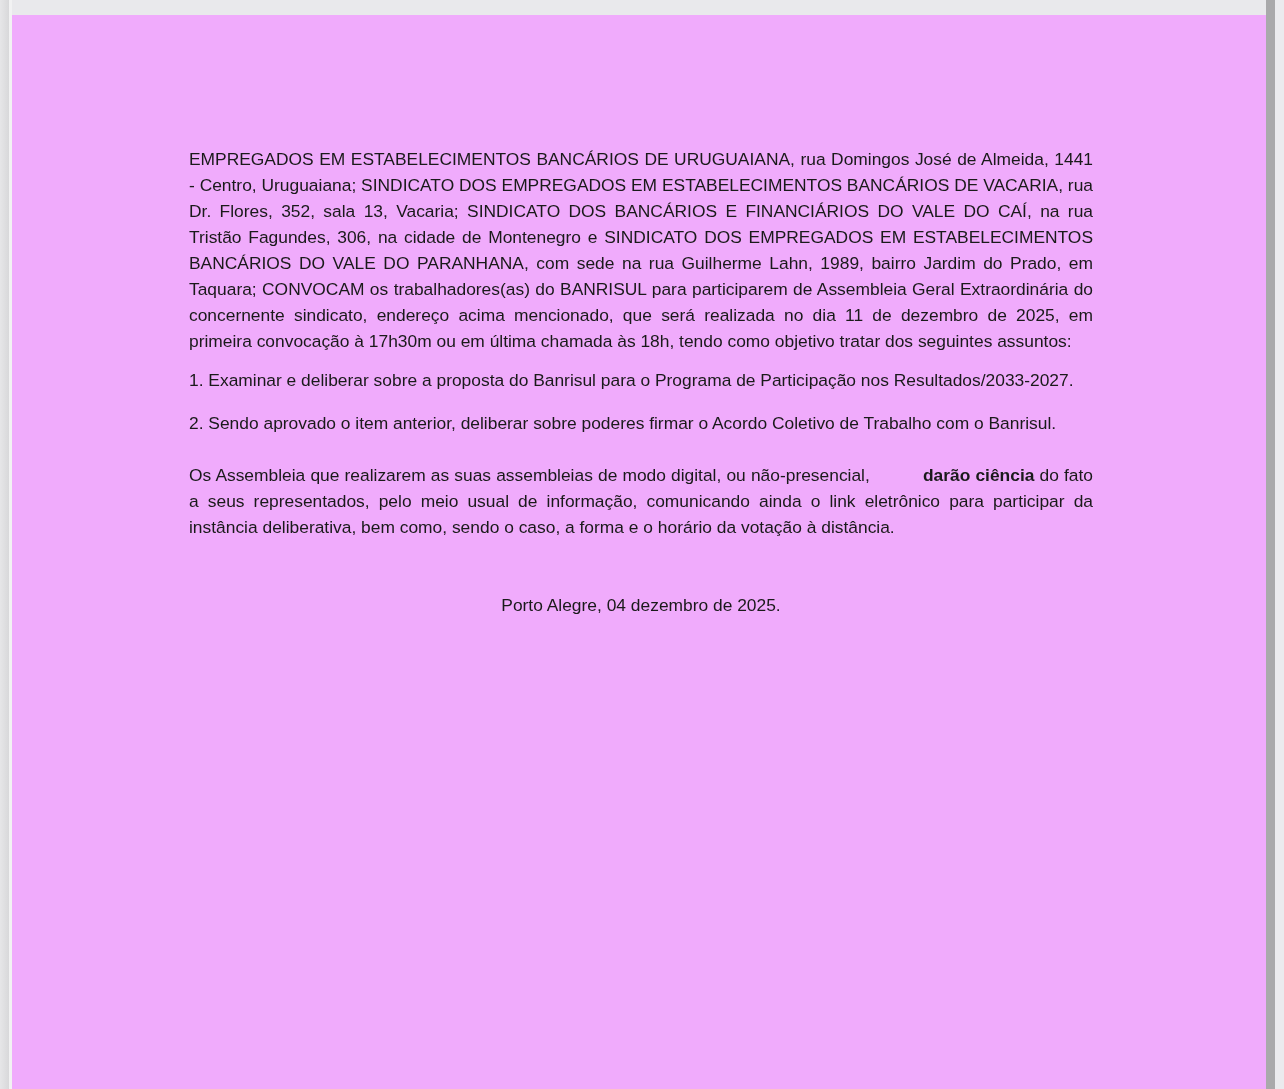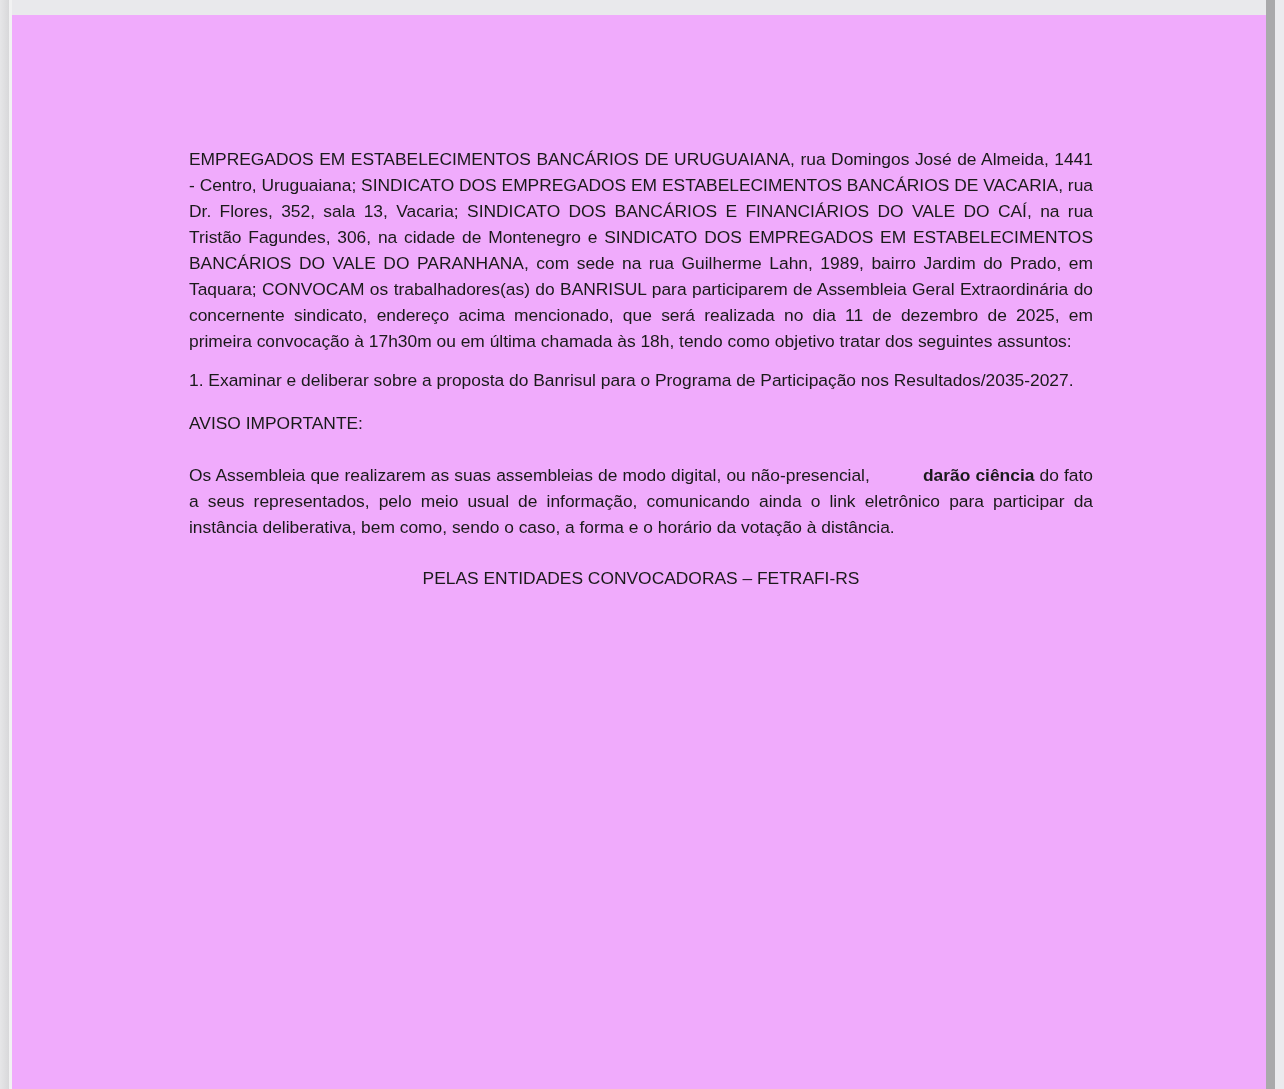--- a/index.html
+++ b/index.html
@@ -48,21 +48,21 @@
 </style>
 </head>
 <body>
 
 <div class="left-edge"></div>
 <div class="left-line"></div>
 
 <div class="page">
   <div class="content">
     <p class="intro">EMPREGADOS EM ESTABELECIMENTOS BANCÁRIOS DE URUGUAIANA,  rua Domingos José de Almeida, 1441 - Centro, Uruguaiana; SINDICATO DOS EMPREGADOS EM ESTABELECIMENTOS BANCÁRIOS DE VACARIA, rua Dr. Flores, 352, sala 13, Vacaria; SINDICATO DOS BANCÁRIOS E FINANCIÁRIOS DO VALE DO CAÍ, na rua Tristão Fagundes, 306, na cidade de Montenegro e SINDICATO DOS EMPREGADOS EM ESTABELECIMENTOS BANCÁRIOS DO VALE DO PARANHANA, com sede na rua Guilherme Lahn, 1989, bairro Jardim do Prado, em Taquara; CONVOCAM  os trabalhadores(as) do BANRISUL para participarem de Assembleia Geral Extraordinária do concernente sindicato, endereço acima mencionado, que será realizada no dia 11  de dezembro de 2025, em primeira convocação à 17h30m ou em última chamada às 18h, tendo como objetivo tratar dos seguintes assuntos:</p>
-    <p class="item1">1. Examinar e deliberar sobre a proposta do Banrisul para o Programa de Participação nos Resultados/2035-2027.</p>
-    <p class="aviso">AVISO IMPORTANTE:</p>
+    <p class="item1">1. Examinar e deliberar sobre a proposta do Banrisul para o Programa de Participação nos Resultados/2033-2027.</p>
+    <p class="item2">2. Sendo aprovado o item anterior, deliberar sobre poderes firmar o Acordo Coletivo de Trabalho com o Banrisul.</p>
     <p class="notice"><span>Os Assembleia que realizarem as suas assembleias de modo digital, ou não-presencial, </span><b>darão ciência</b><span> do fato a seus representados, pelo meio usual de informação, comunicando ainda o link eletrônico para participar da instância deliberativa, bem como, sendo o caso, a forma e o horário da votação à distância.</span></p>
-    <p class="center signature">PELAS ENTIDADES CONVOCADORAS – FETRAFI-RS</p>
+    <p class="center place-date">Porto Alegre, 04 dezembro de 2025.</p>
   </div>
 </div>
 
 <div class="right-edge"></div>
 <div class="right-strip"></div>
 
 </body></html>

